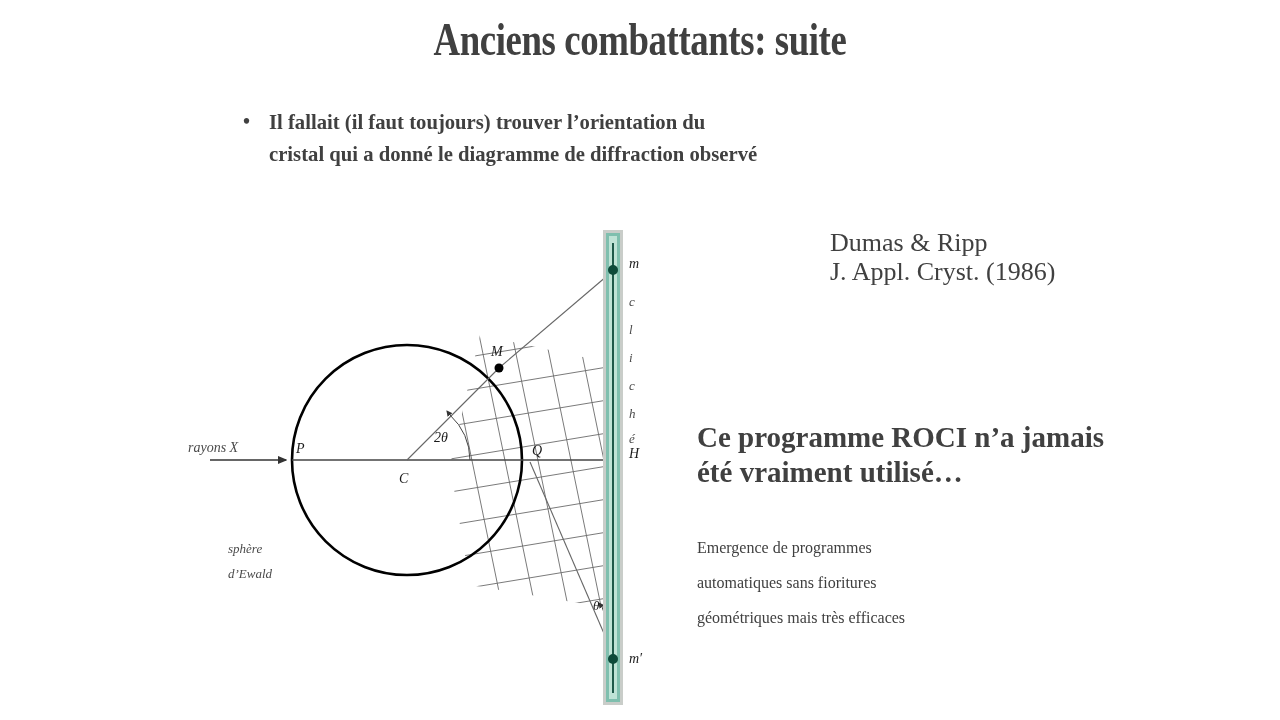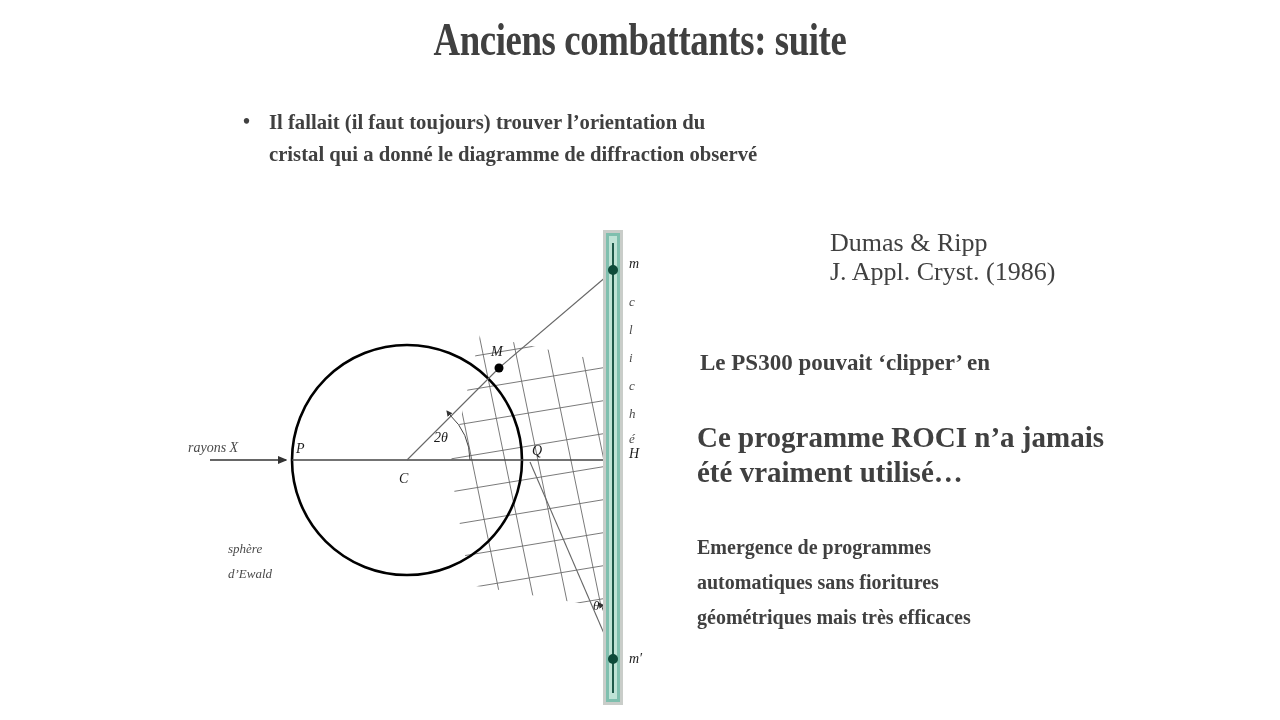--- a/index.html
+++ b/index.html
@@ -86,23 +86,23 @@
   #para-roci {
     left: 697px;
     top: 420px;
     font-size: 29px;
     line-height: 35px;
     font-weight: bold;
   }
   #para-emergence {
     left: 697px;
     top: 530px;
-    font-size: 20px;
+    font-size: 16px;
     line-height: 35px;
-    font-weight: bold;
+    font-weight: normal;
   }
 
   
   #figure {
     position: absolute;
     left: 150px;
     top: 215px;
     width: 520px;
     height: 490px;
   }
@@ -129,21 +129,20 @@
       <span id="bullet-marker">•</span>
       <span id="bullet-text">Il fallait (il faut toujours) trouver l’orientation du
 cristal qui a donné le diagramme de diffraction observé</span>
     </div>
   </div>
 
   <div class="rt" id="citation">Dumas &amp; Ripp
 J. Appl. Cryst. (1986)</div>
 
   <div class="rt" id="para-ps300">
-    <span>Le PS300 pouvait ‘clipper’ en</span>
   </div>
 
   <div class="rt" id="para-roci">Ce programme ROCI n’a jamais
 été vraiment utilisé…</div>
 
   <div class="rt" id="para-emergence">Emergence de programmes
 automatiques sans fioritures
 géométriques mais très efficaces</div>
 
   <div id="figure">

